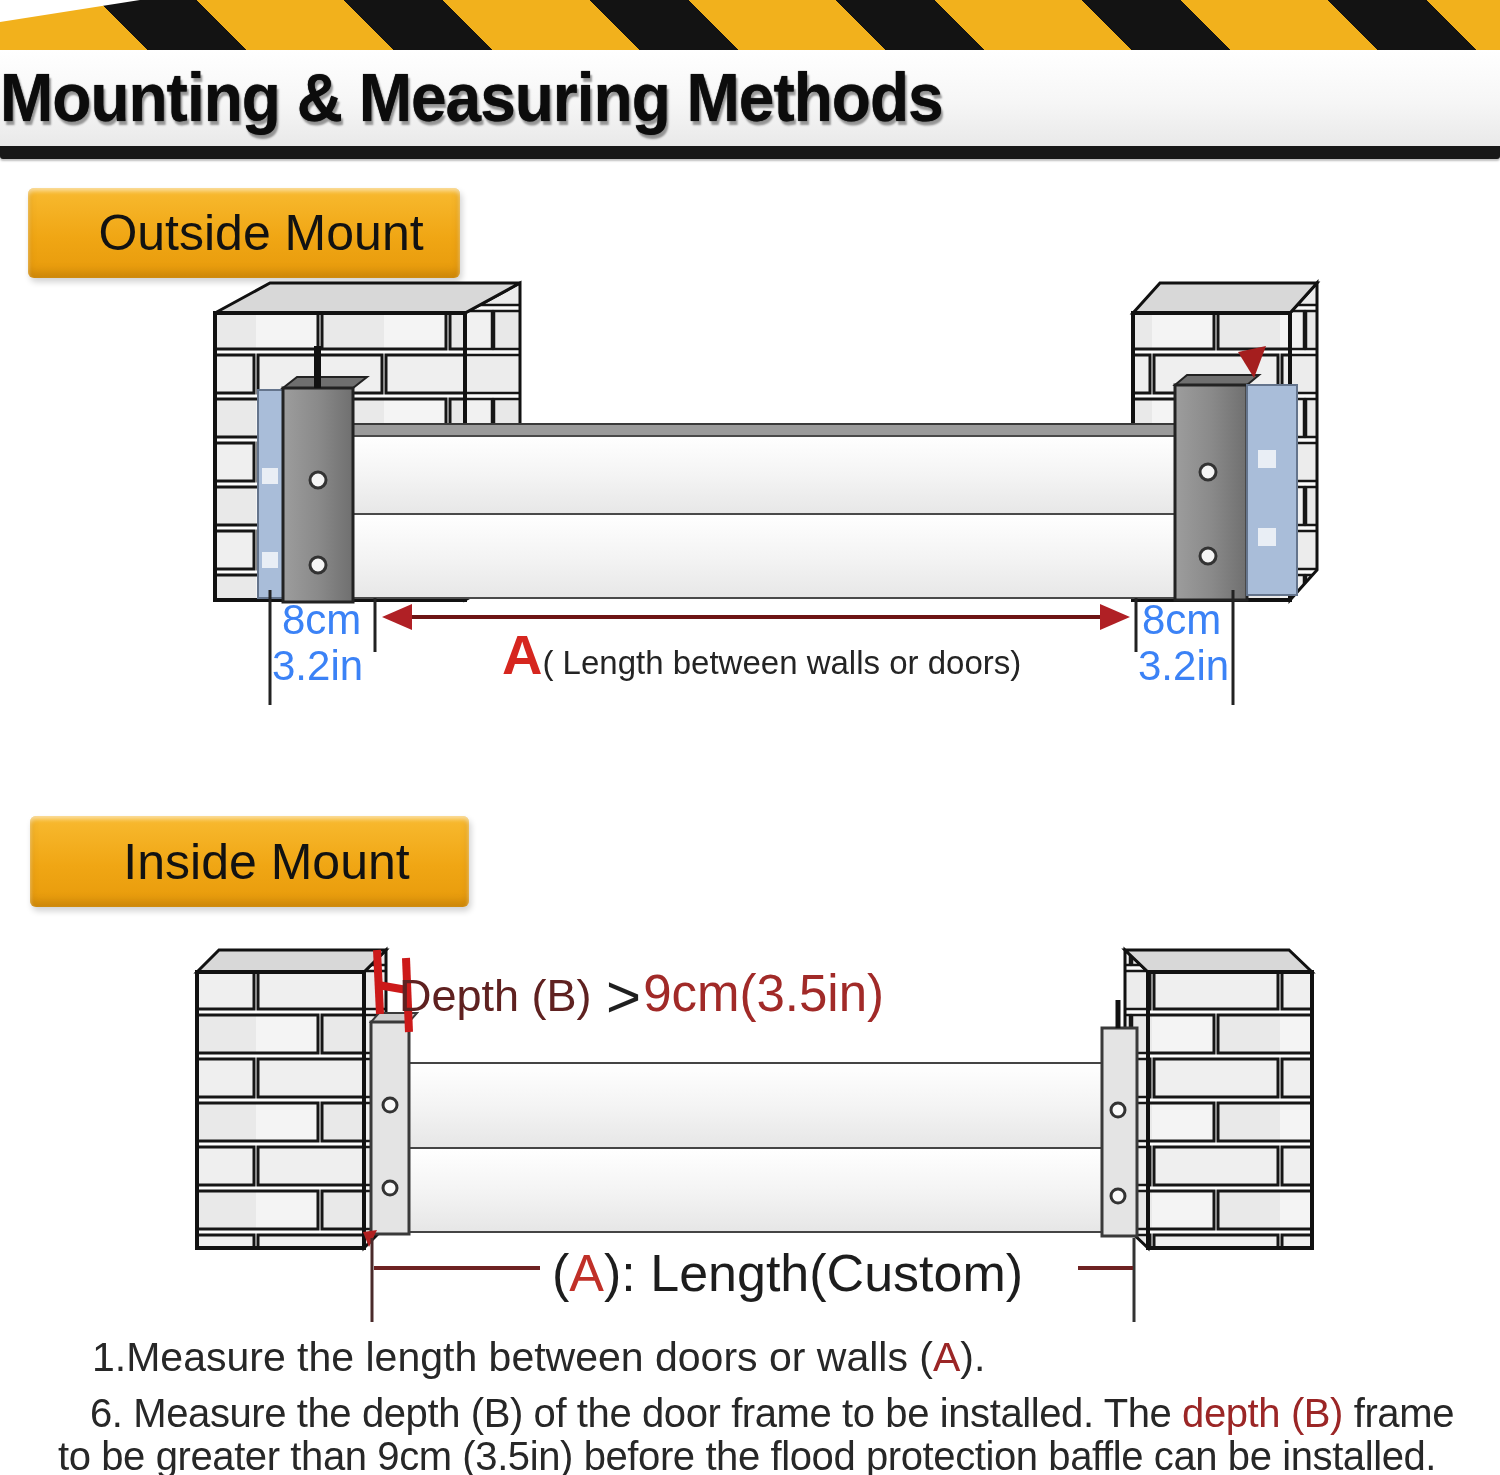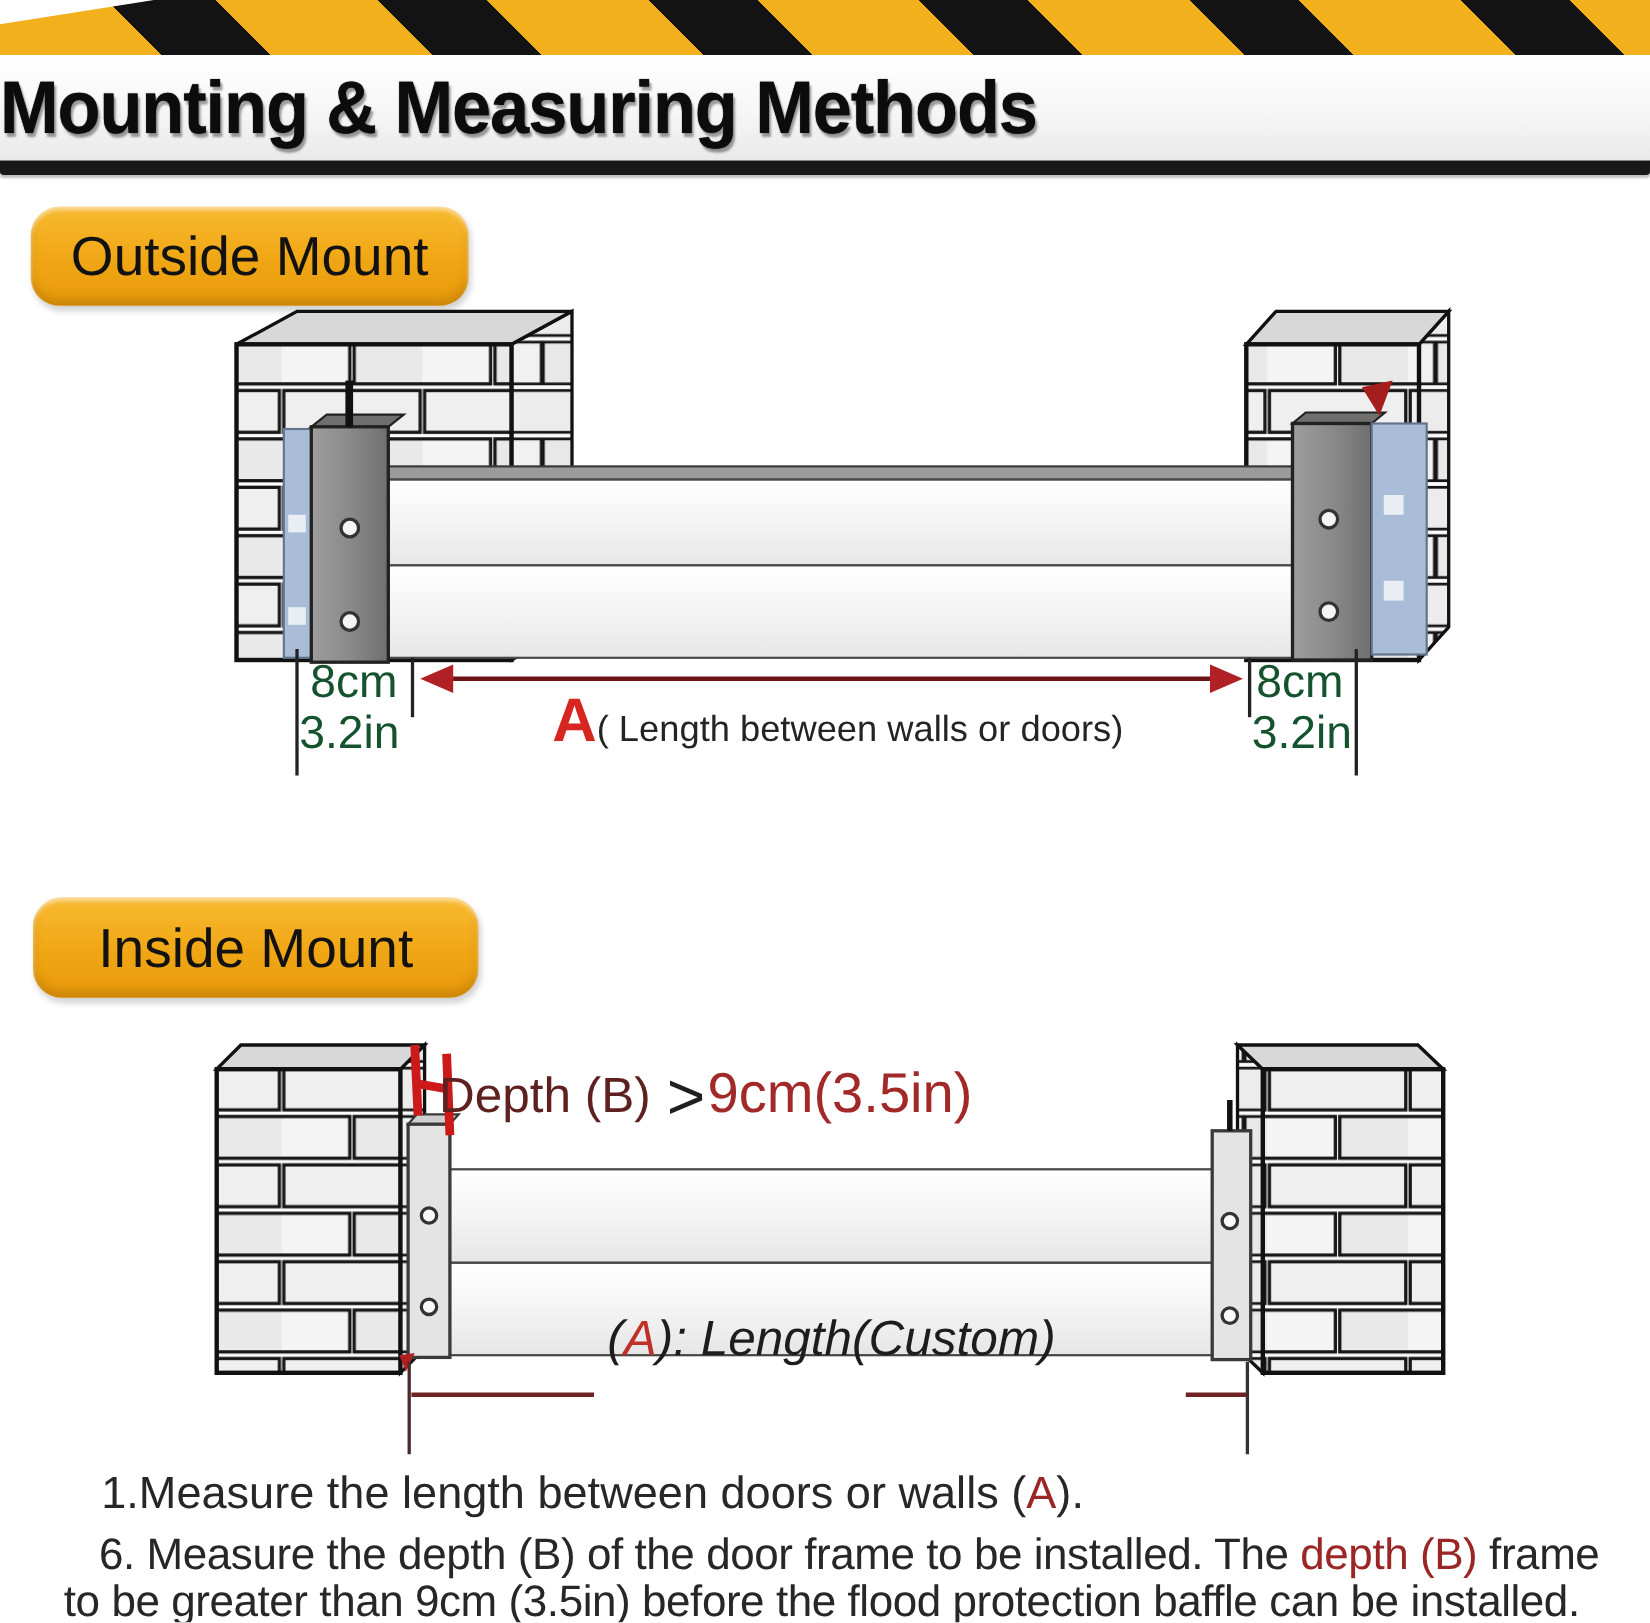--- a/index.html
+++ b/index.html
@@ -16,42 +16,42 @@
   .title-band{position:absolute;top:50px;left:0;width:1500px;height:96px;
     background:linear-gradient(180deg,#ffffff 0%,#f6f6f6 55%,#e9e9e9 100%);
     display:flex;align-items:center;}
   .main-title{font-size:64px;font-weight:bold;color:#0c0c0c;letter-spacing:-1px;
     transform:scaleY(1.06);text-shadow:2px 3px 2px rgba(0,0,0,.38),0 0 1px #222;}
   .title-bar{position:absolute;top:146px;left:0;width:1500px;height:13px;background:#181818;
     box-shadow:0 2px 2px rgba(0,0,0,.25);border-radius:0 0 3px 3px;}
 
   
   .badge{position:absolute;background:linear-gradient(180deg,#f8ba30 0%,#f0a614 55%,#e79a0b 100%);
-    border-radius:26px;display:flex;align-items:center;justify-content:center;
+    border-radius:6px;display:flex;align-items:center;justify-content:center;
     font-size:50px;color:#121212;
-    box-shadow:inset 0 3px 4px rgba(255,255,255,.55),inset 0 -6px 9px rgba(140,85,0,.30),2px 4px 6px rgba(0,0,0,.18);}
+    box-shadow:inset 0 3px 4px rgba(255,255,255,.55),inset 0 -6px 9px rgba(140,85,0,.30),2px 4px 6px rgba(0,0,0,.18);padding-left:34px;}
   .badge-outside{left:28px;top:188px;width:398px;height:90px;}
   .badge-inside{left:30px;top:816px;width:405px;height:91px;}
 
   
   .diagram{position:absolute;left:0;}
   svg{display:block;}
 
   
-  .m-label{position:absolute;font-size:42px;color:#14532d;white-space:nowrap;}
+  .m-label{position:absolute;font-size:42px;color:#3b82f6;white-space:nowrap;}
   .span-label{position:absolute;left:502px;top:622px;white-space:nowrap;}
   .span-label .big-a{font-size:56px;font-weight:bold;color:#d6261f;}
   .span-label .rest{font-size:33px;color:#242424;}
 
   .depth-label{position:absolute;left:399px;top:962px;white-space:nowrap;}
   .depth-label .d-text{font-size:45px;color:#5f2120;}
   .depth-label .d-gt{font-size:60px;color:#1f1f1f;font-weight:400;margin:0 2px;vertical-align:-6px;}
   .depth-label .d-val{font-size:51px;color:#a12a28;}
 
-  .length-label{position:absolute;left:552px;top:1191px;white-space:nowrap;font-size:45px;color:#1d1d1d;font-style:italic;}
+  .length-label{position:absolute;left:552px;top:1243px;white-space:nowrap;font-size:52px;color:#1d1d1d;}
   .length-label .red-a{color:#c03028;}
 
   
   .steps{position:absolute;color:#272727;white-space:nowrap;}
   .steps-outside{left:95px;top:716px;font-size:39px;line-height:54px;}
   .steps-inside-1{left:92px;top:1334px;font-size:41px;}
   .steps-inside-2{left:90px;top:1391px;font-size:40px;letter-spacing:-.4px;}
   .steps-inside-3{left:58px;top:1434px;font-size:40px;letter-spacing:-.4px;}
   .maroon{color:#9b2626;}
 </style>

